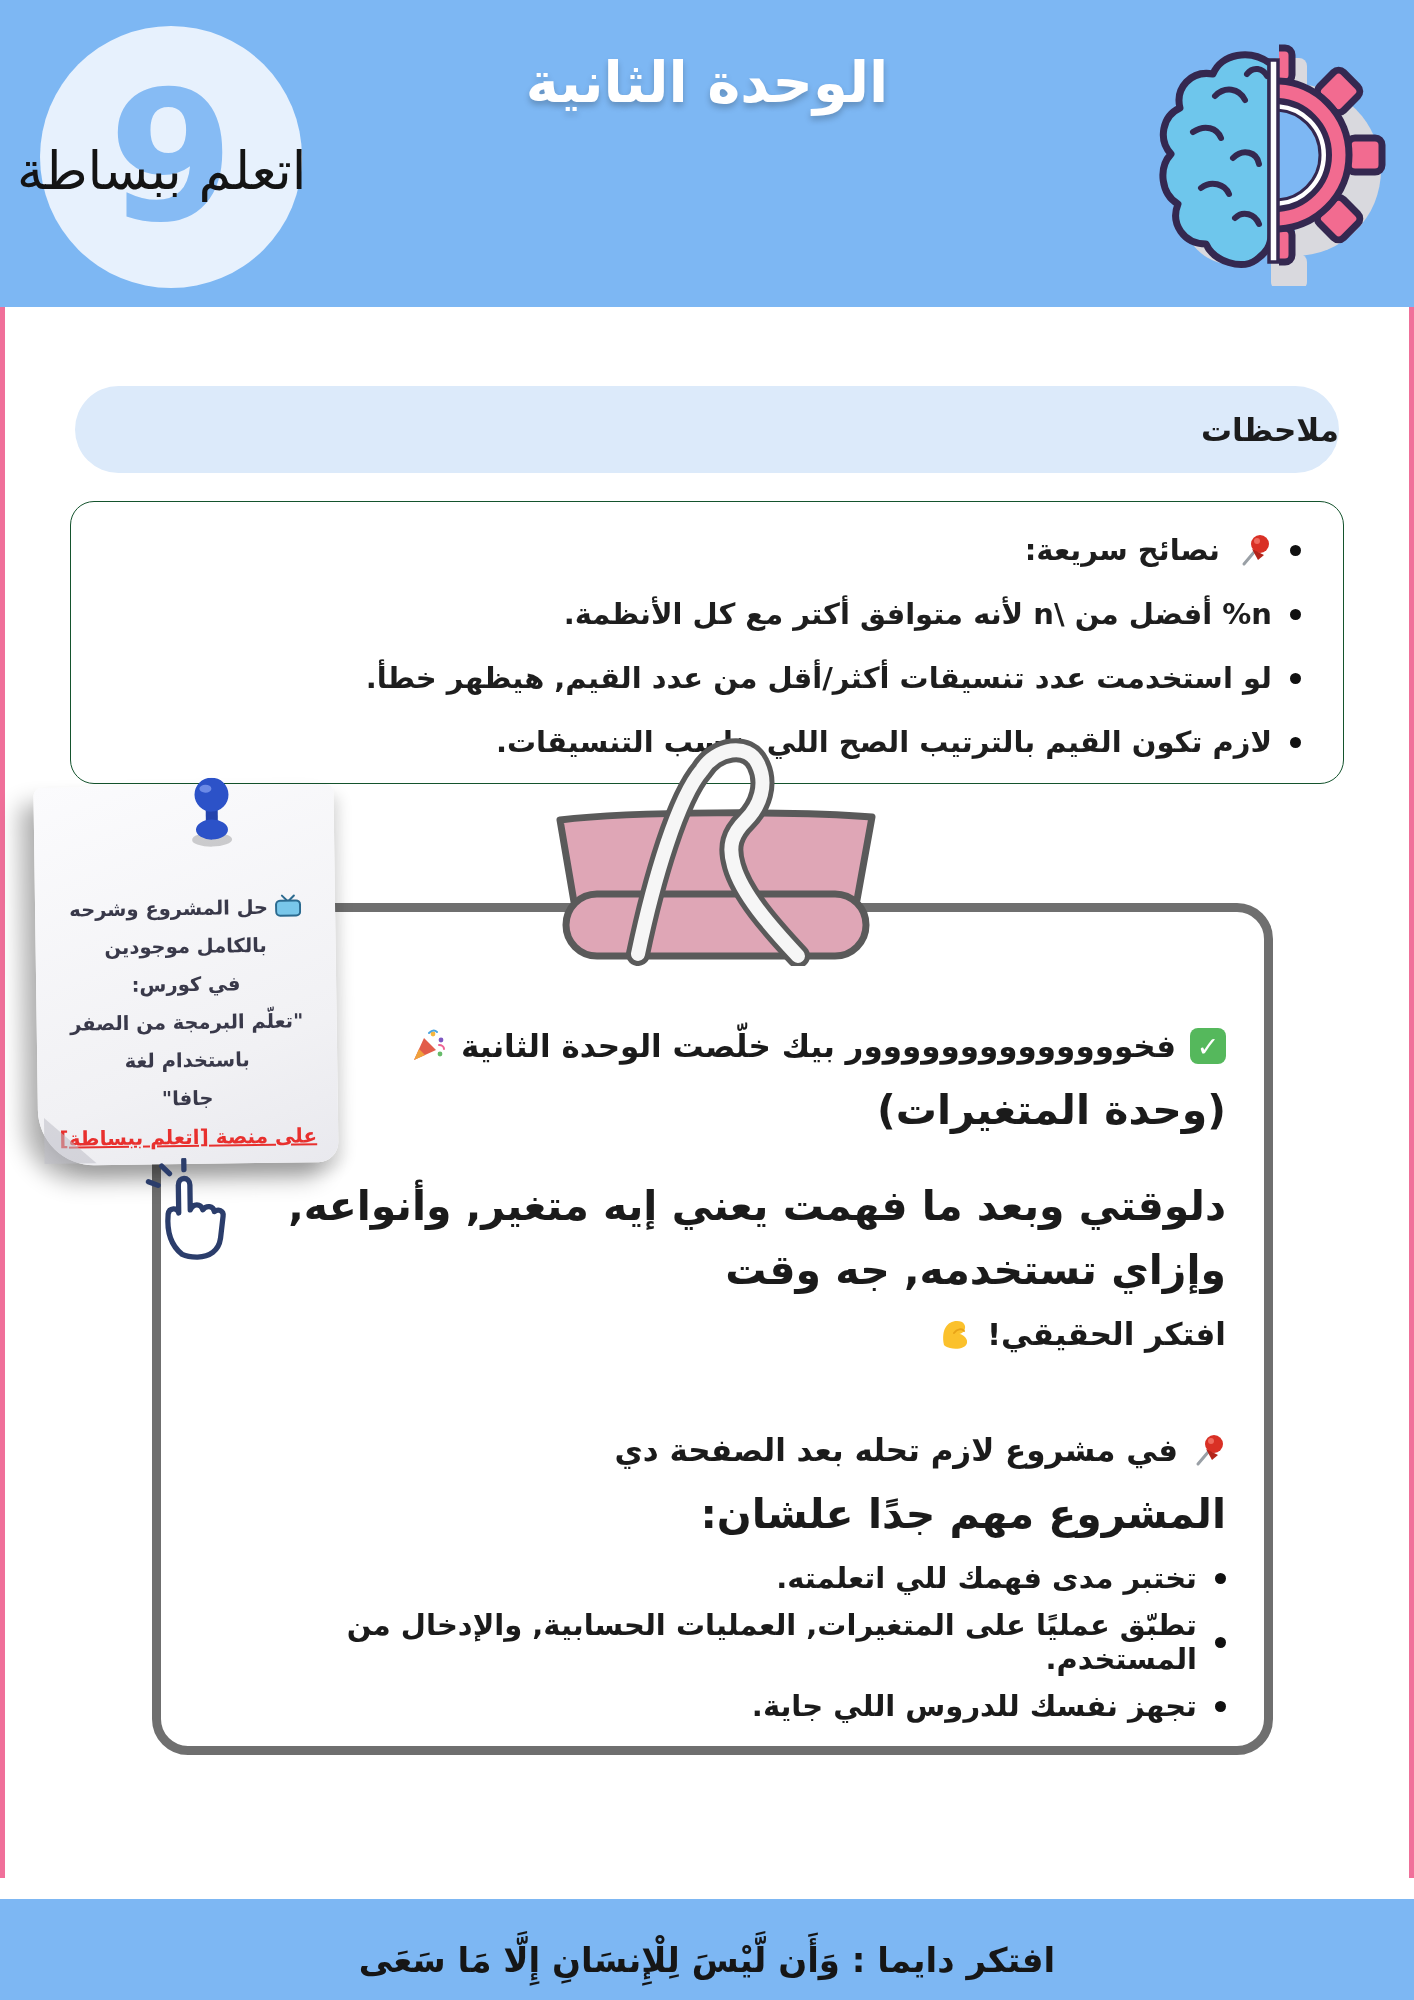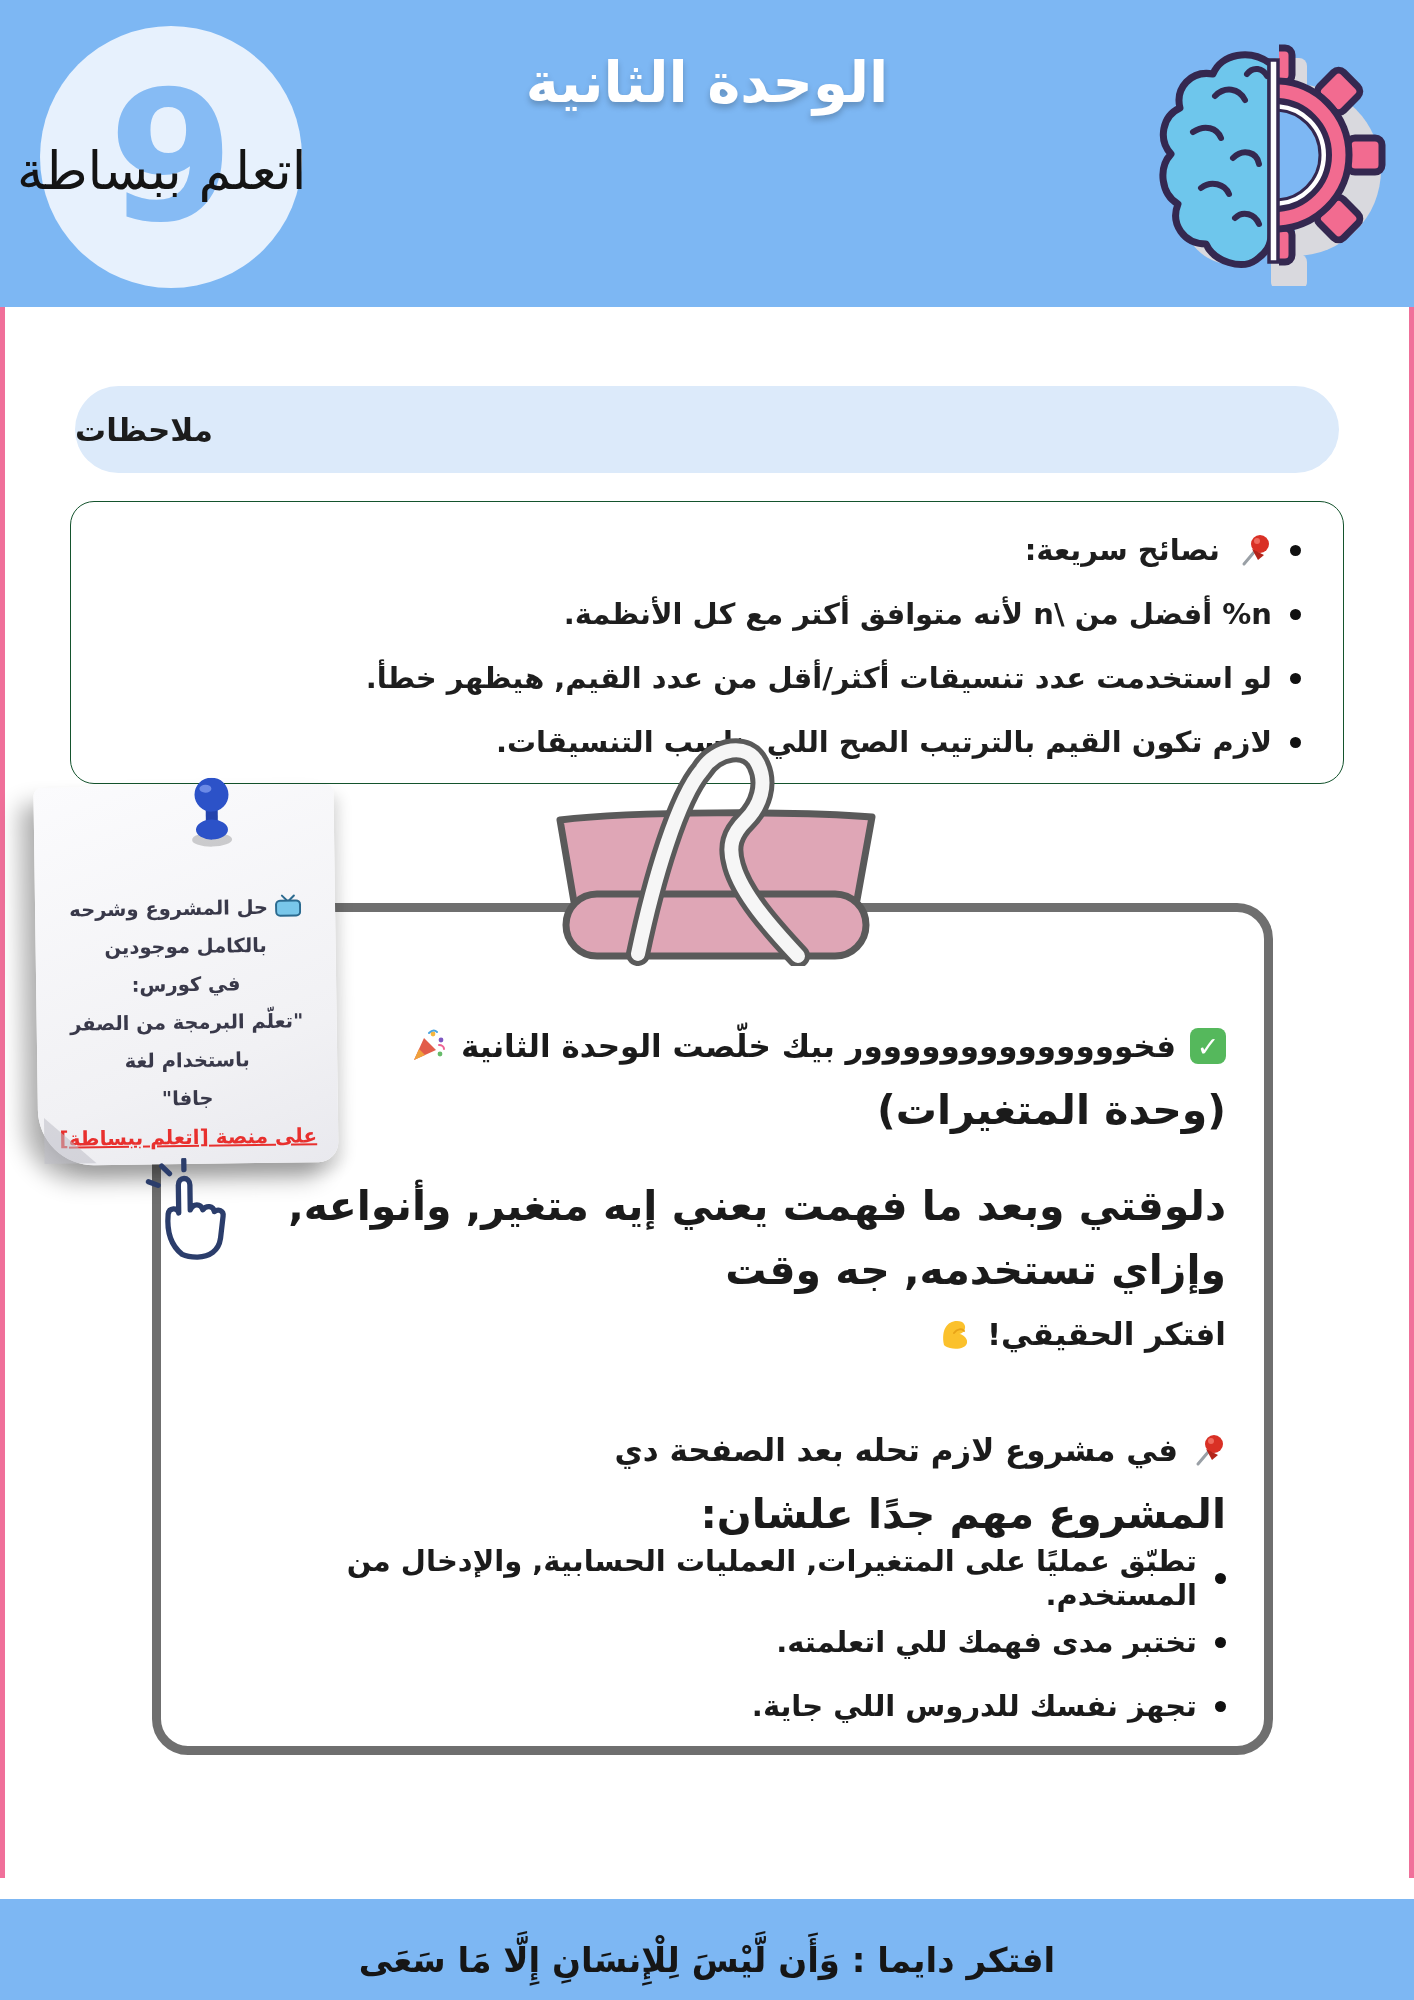--- a/index.html
+++ b/index.html
@@ -16,21 +16,21 @@
   .header-subtitle{position:absolute;top:140px;left:17px;right:0;text-align:left;
         font-size:53px;font-weight:normal;color:#141414;}
   .logo{position:absolute;left:1155px;top:34px;}
 
   
   .edge{position:absolute;top:307px;height:1571px;width:5px;background:#f0709a;}
   .edge-left{left:0;}  .edge-right{left:1409px;}
 
   
   .notes-banner{position:absolute;left:75px;top:386px;width:1264px;height:87px;background:#dceafa;
-        border-radius:44px;display:flex;align-items:center;justify-content:flex-start;
+        border-radius:44px;display:flex;align-items:center;justify-content:flex-end;
         font-size:31px;font-weight:bold;color:#1c1c1c;}
 
   
   .tips-box{position:absolute;left:70px;top:501px;width:1274px;height:283px;background:#ffffff;
         border:1px solid #14532d;border-radius:24px;box-sizing:border-box;
         direction:rtl;padding:16px 42px 0 42px;}
   .tip-line{height:64px;display:flex;align-items:center;gap:18px;
         font-size:29px;font-weight:bold;color:#1e1e1e;}
   .dot{width:11px;height:11px;border-radius:50%;background:#101010;flex:0 0 auto;}
 
@@ -192,25 +192,25 @@
           <path d="M14,16 L26,22 L20,27 Z" fill="#b3241a"></path>
           <circle cx="19" cy="8" r="3" fill="#ef6a5e"></circle>
         </svg>
       </span>
       <span>في مشروع لازم تحله بعد الصفحة دي</span>
     </div>
     <div class="mb-line">المشروع مهم جدًا علشان:</div>
 
     <div class="mb-bullet">
       <span class="dot"></span>
+      <span>تختبر مدى فهمك للي اتعلمته.</span>
+    </div>
+    <div class="mb-bullet">
+      <span class="dot"></span>
       <span>تطبّق عمليًا على المتغيرات, العمليات الحسابية, والإدخال من المستخدم.</span>
-    </div>
-    <div class="mb-bullet">
-      <span class="dot"></span>
-      <span>تختبر مدى فهمك للي اتعلمته.</span>
     </div>
     <div class="mb-bullet">
       <span class="dot"></span>
       <span>تجهز نفسك للدروس اللي جاية.</span>
     </div>
   </div>
 
   <svg class="binder-clip" width="332" height="240" viewBox="0 0 332 240">
     <path d="M10,94 C85,85 250,85 322,91 L307,174 L24,176 Z" fill="#dfa6b6" stroke="#5a5a5a" stroke-width="7" stroke-linejoin="round"></path>
     <rect x="16" y="168" width="300" height="62" rx="31" fill="#dfa6b6" stroke="#5a5a5a" stroke-width="7"></rect>

